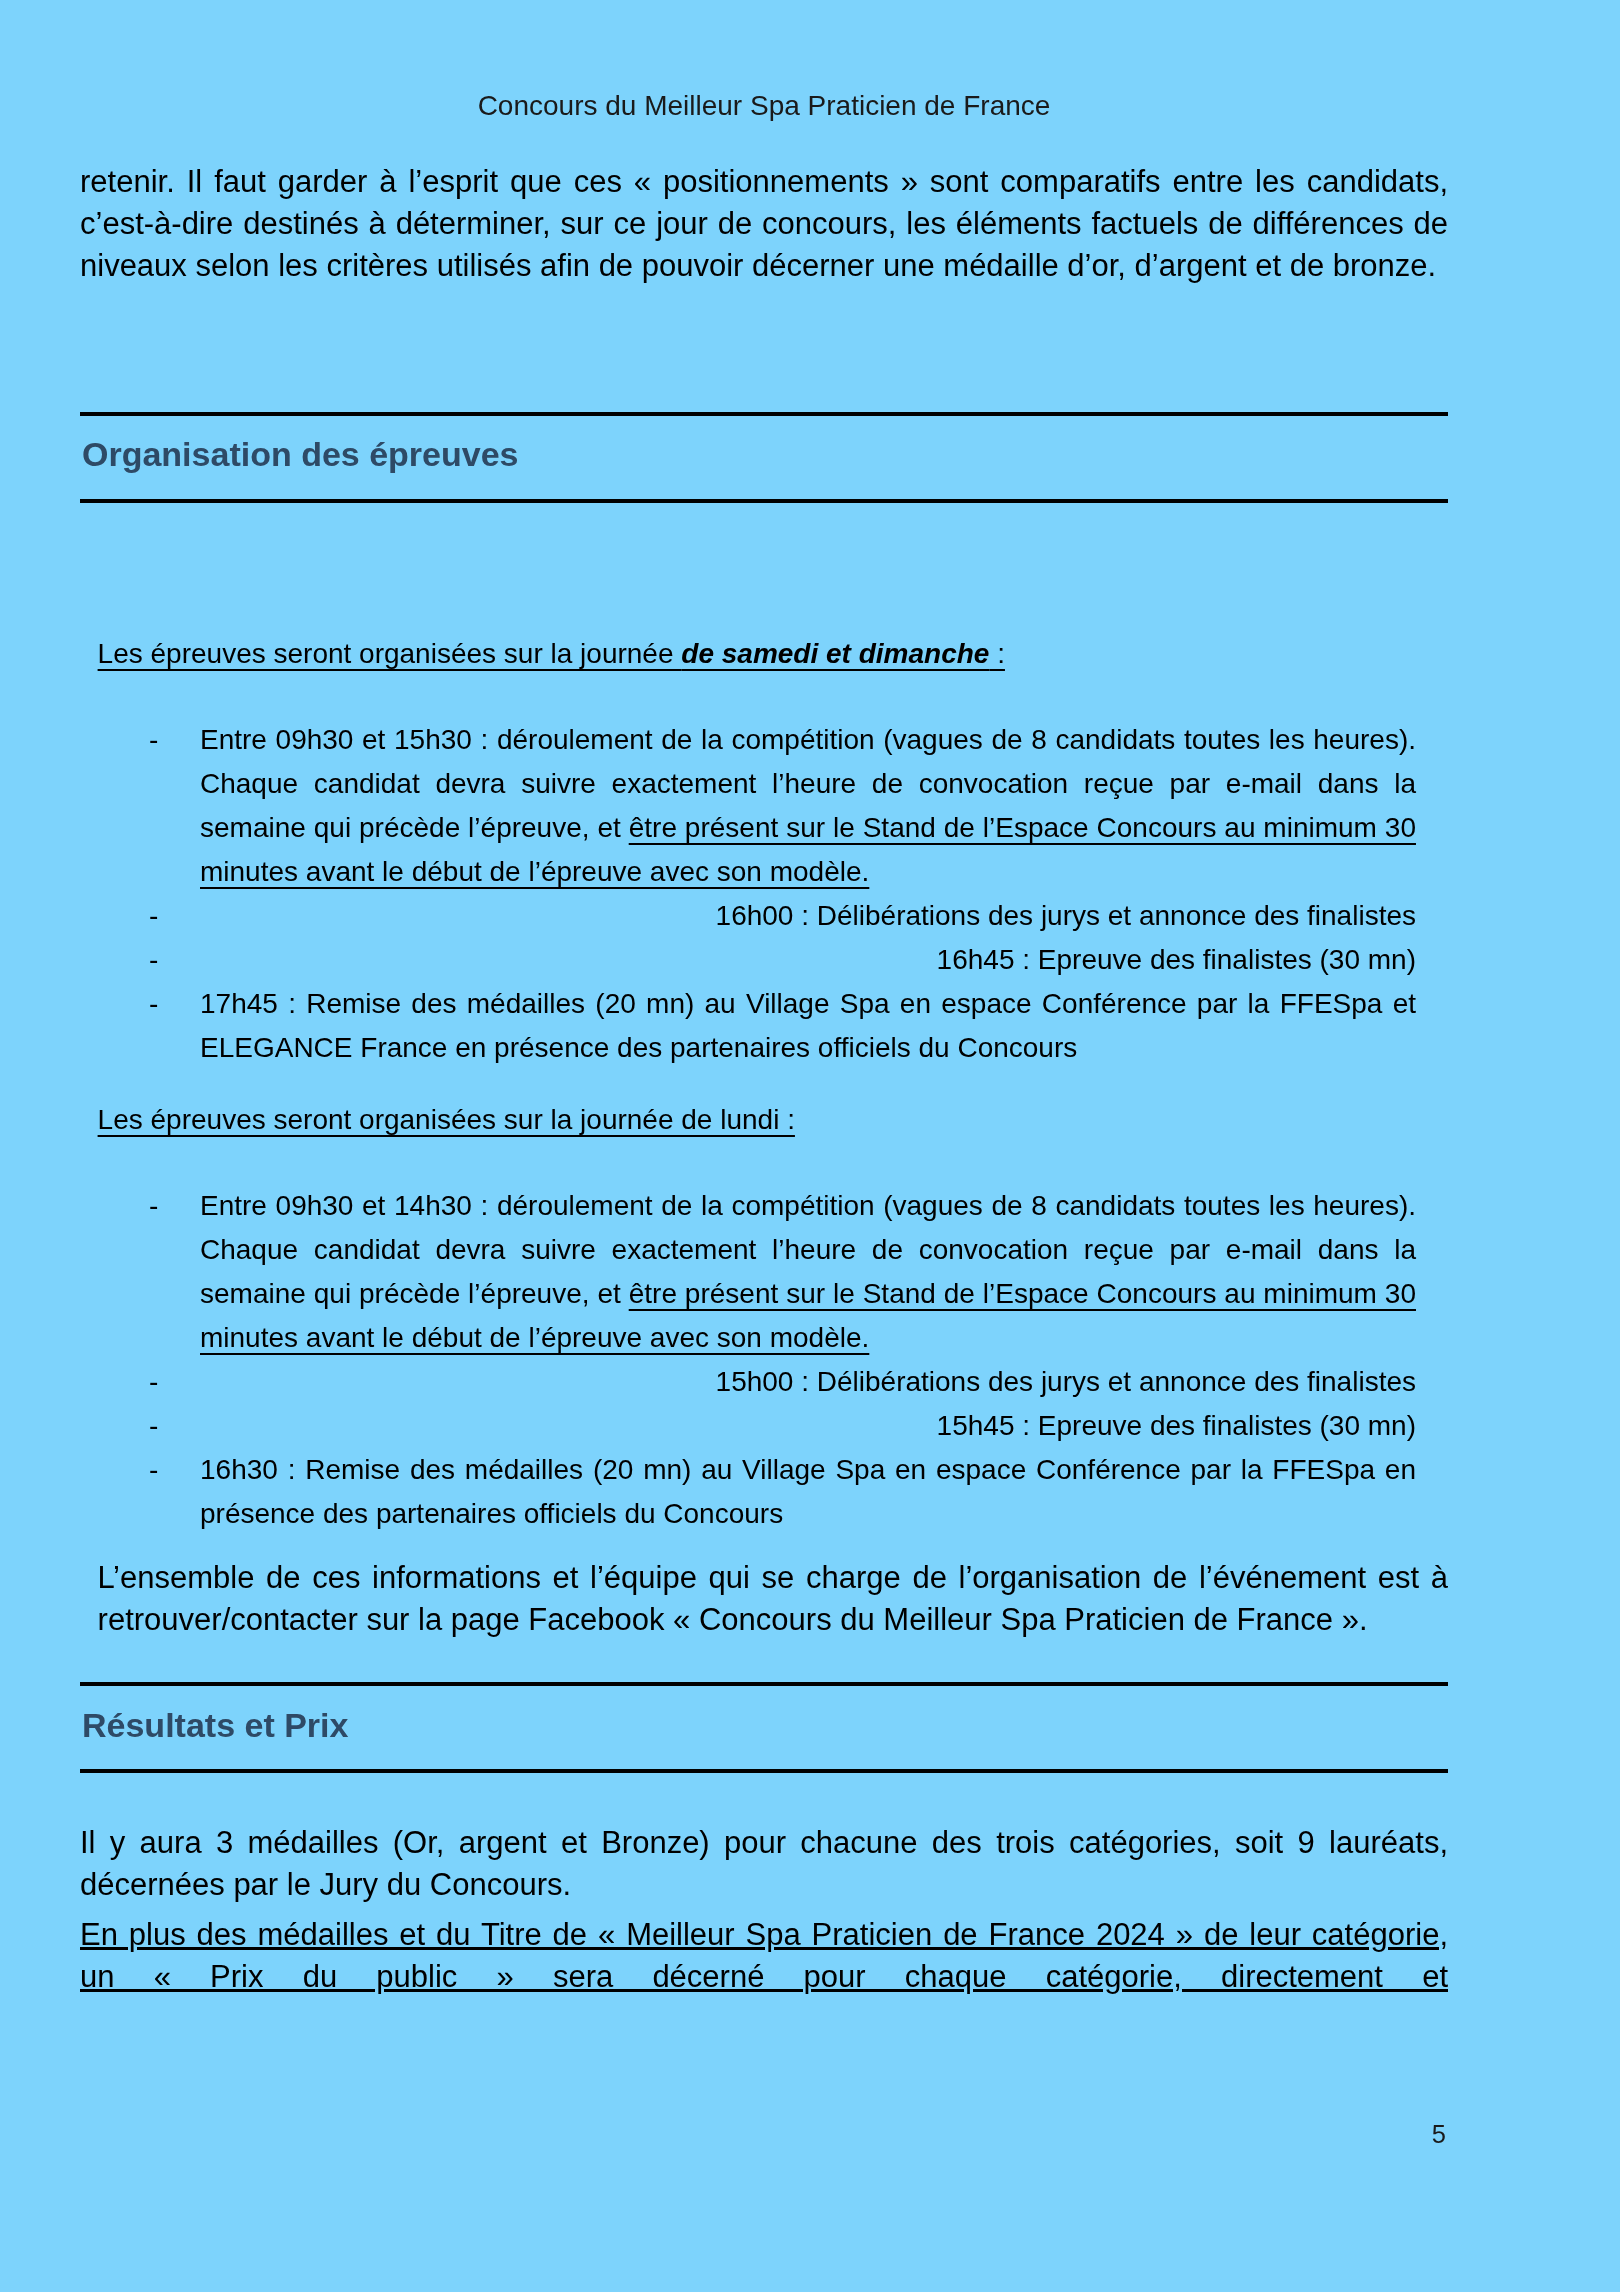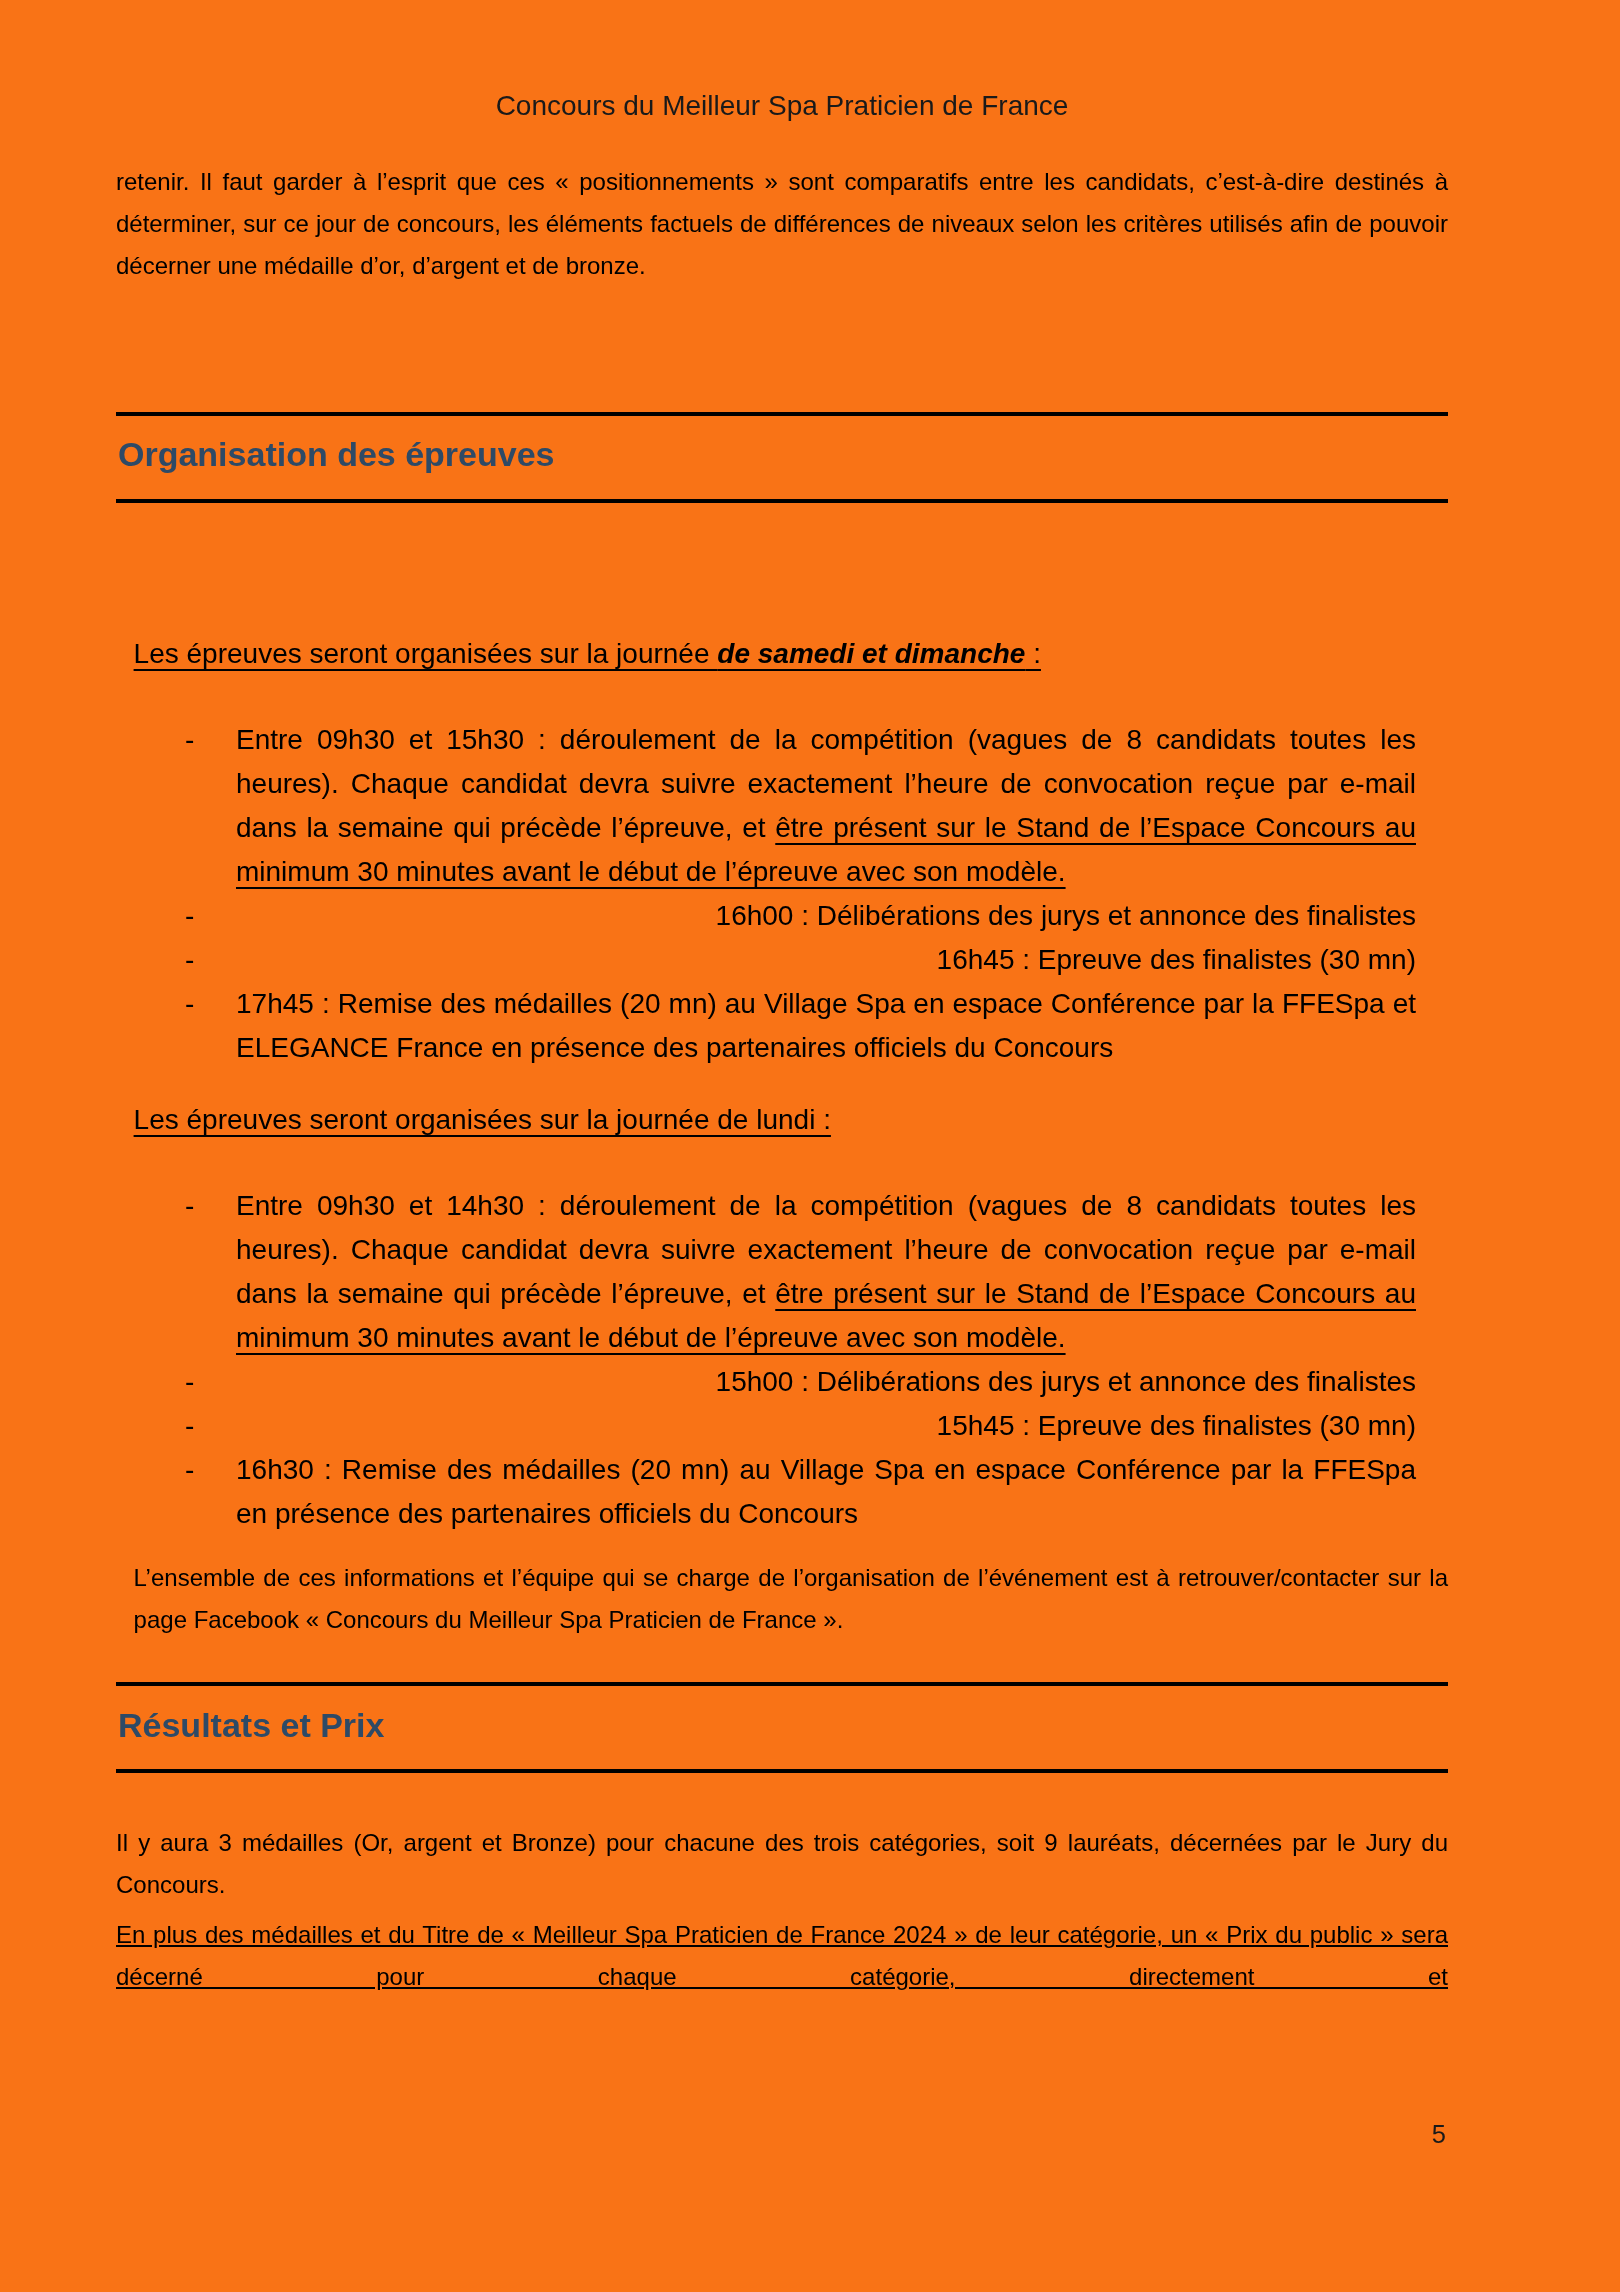--- a/index.html
+++ b/index.html
@@ -11,32 +11,32 @@
   html,body{background:#ffffff;}
   body{
     font-family:"Liberation Sans","DejaVu Sans",sans-serif;
     color:var(--body_text,#000);
   }
   .page{
     position:relative;
     width:1620px;
     height:2293px;
     margin:0 auto;
-    background:#f97316;
-    padding:86px 172px 0 116px;
+    background:#7dd3fc;
+    padding:86px 172px 0 80px;
     overflow:hidden;
   }
   .doc-header{
     text-align:center;
     font-size:28px;
     line-height:40px;
     color:#1a1a1a;
   }
   .para{
-    font-size:24px;
+    font-size:31px;
     line-height:42px;
     text-align:justify;
   }
   .intro{margin-top:35px;}
   
   .section-band{margin-top:125px;}
   .section-band .rule{
     height:3.9px;
     background:var(--rule,#000);
     width:100%;

